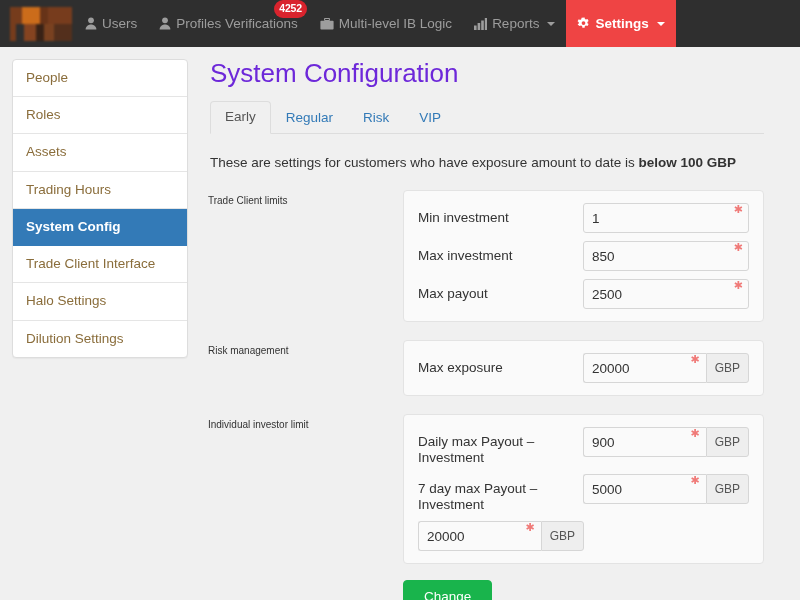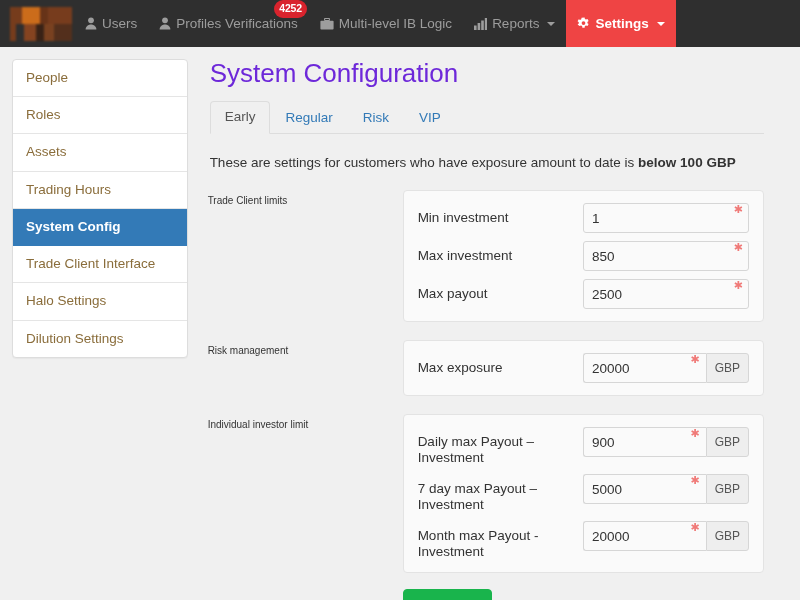--- a/index.html
+++ b/index.html
@@ -405,21 +405,20 @@
               </div>
             </div>
             <div class="field-row">
               <label class="field-label">7 day max Payout – Investment</label>
               <div class="field-control">
                 <div class="input-wrap has-addon"><input type="text" value="5000" style=""><span class="req">✱</span></div>
                 <span class="addon">GBP</span>
               </div>
             </div>
             <div class="field-row">
-              <label class="field-label">Month max Payout - Investment</label>
               <div class="field-control">
                 <div class="input-wrap has-addon"><input type="text" value="20000" style=""><span class="req">✱</span></div>
                 <span class="addon">GBP</span>
               </div>
             </div>
           </div>
         </div>
       </div>
 
     <div class="actions">

